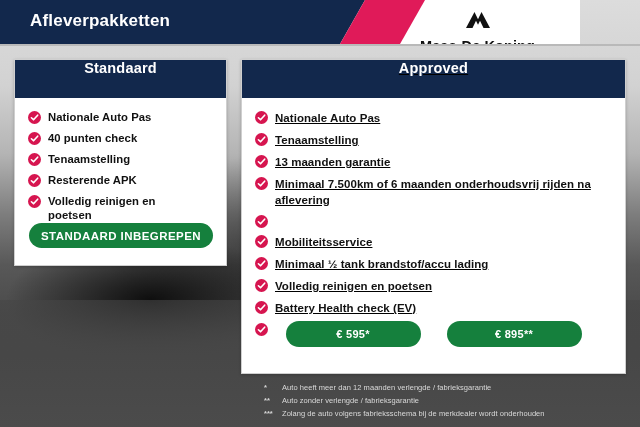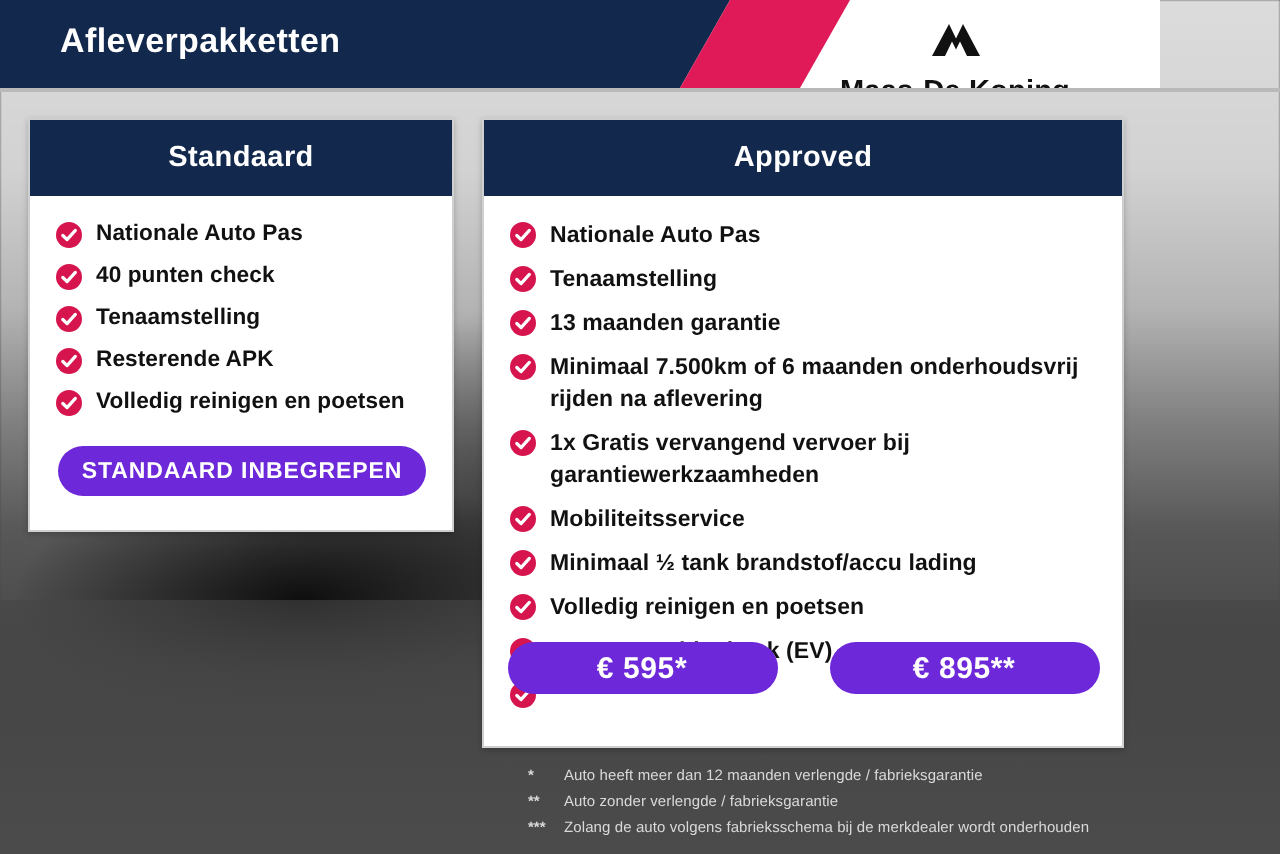--- a/index.html
+++ b/index.html
@@ -95,40 +95,39 @@
 
   
   .card {
     position: absolute;
     background: #ffffff;
     border: 1px solid #cfcfcf;
     box-shadow: 0 1px 3px rgba(0,0,0,0.22);
     box-sizing: border-box;
   }
   .card-standard { left: 14px; top: 59px; width: 213px; height: 207px; }
-  .card-approved { left: 241px; top: 59px; width: 321px; height: 315px; }
+  .card-approved { left: 241px; top: 59px; width: 385px; height: 315px; text-decoration: underline; }
 
   .card-head {
     background: #12284c;
     height: 38px;
     display: flex;
-    align-items: center;
     justify-content: center;
   }
   .card-head-title {
     color: #ffffff;
     font-size: 14.5px;
     font-weight: bold;
     letter-spacing: 0.2px;
   }
 
   .feature-list {
     list-style: none;
     margin: 0;
-    padding: 12px 10px 0 13px;
+    padding: 12px 24px 0 13px;
   }
   .feature-item {
     display: flex;
     align-items: flex-start;
     margin-bottom: 7px;
   }
   .card-approved .feature-item { margin-bottom: 6px; }
   .check-icon {
     flex: 0 0 auto;
     width: 13px; height: 13px;
@@ -142,21 +141,21 @@
     line-height: 14px;
     letter-spacing: 0.05px;
   }
   .card-approved .feature-text { font-size: 11.5px; line-height: 16px; }
 
   
   .pill {
     display: inline-flex;
     align-items: center;
     justify-content: center;
-    background: #6d28d9;
+    background: #15803d;
     color: #ffffff;
     border: none;
     border-radius: 14px;
     font-family: "Liberation Sans", sans-serif;
     font-weight: bold;
     cursor: pointer;
   }
   .btn-standard-included {
     position: absolute;
     left: 14px; bottom: 17px;
@@ -167,21 +166,21 @@
   .price-row {
     position: absolute;
     left: 0; bottom: 26px;
     width: 100%;
     display: flex;
     justify-content: center;
     gap: 26px;
   }
   .btn-price {
     width: 135px; height: 26px;
-    font-size: 15px;
+    font-size: 11px;
     letter-spacing: 0.3px;
     text-align: center;
   }
 
   
   .footnotes {
     position: absolute;
     left: 264px; top: 382px;
     width: 360px;
   }
@@ -302,21 +301,20 @@
           <circle cx="8" cy="8" r="8" fill="#d6154f"></circle>
           <path d="M4.2 8.3 L6.8 10.8 L11.9 5.2" stroke="#ffffff" stroke-width="2" fill="none" stroke-linecap="round" stroke-linejoin="round"></path>
         </svg>
         <span class="feature-text">Minimaal 7.500km of 6 maanden onderhoudsvrij rijden na aflevering</span>
       </li>
       <li class="feature-item">
         <svg class="check-icon" viewBox="0 0 16 16">
           <circle cx="8" cy="8" r="8" fill="#d6154f"></circle>
           <path d="M4.2 8.3 L6.8 10.8 L11.9 5.2" stroke="#ffffff" stroke-width="2" fill="none" stroke-linecap="round" stroke-linejoin="round"></path>
         </svg>
-        <span class="feature-text">1x Gratis vervangend vervoer bij garantiewerkzaamheden</span>
       </li>
       <li class="feature-item">
         <svg class="check-icon" viewBox="0 0 16 16">
           <circle cx="8" cy="8" r="8" fill="#d6154f"></circle>
           <path d="M4.2 8.3 L6.8 10.8 L11.9 5.2" stroke="#ffffff" stroke-width="2" fill="none" stroke-linecap="round" stroke-linejoin="round"></path>
         </svg>
         <span class="feature-text">Mobiliteitsservice</span>
       </li>
       <li class="feature-item">
         <svg class="check-icon" viewBox="0 0 16 16">

